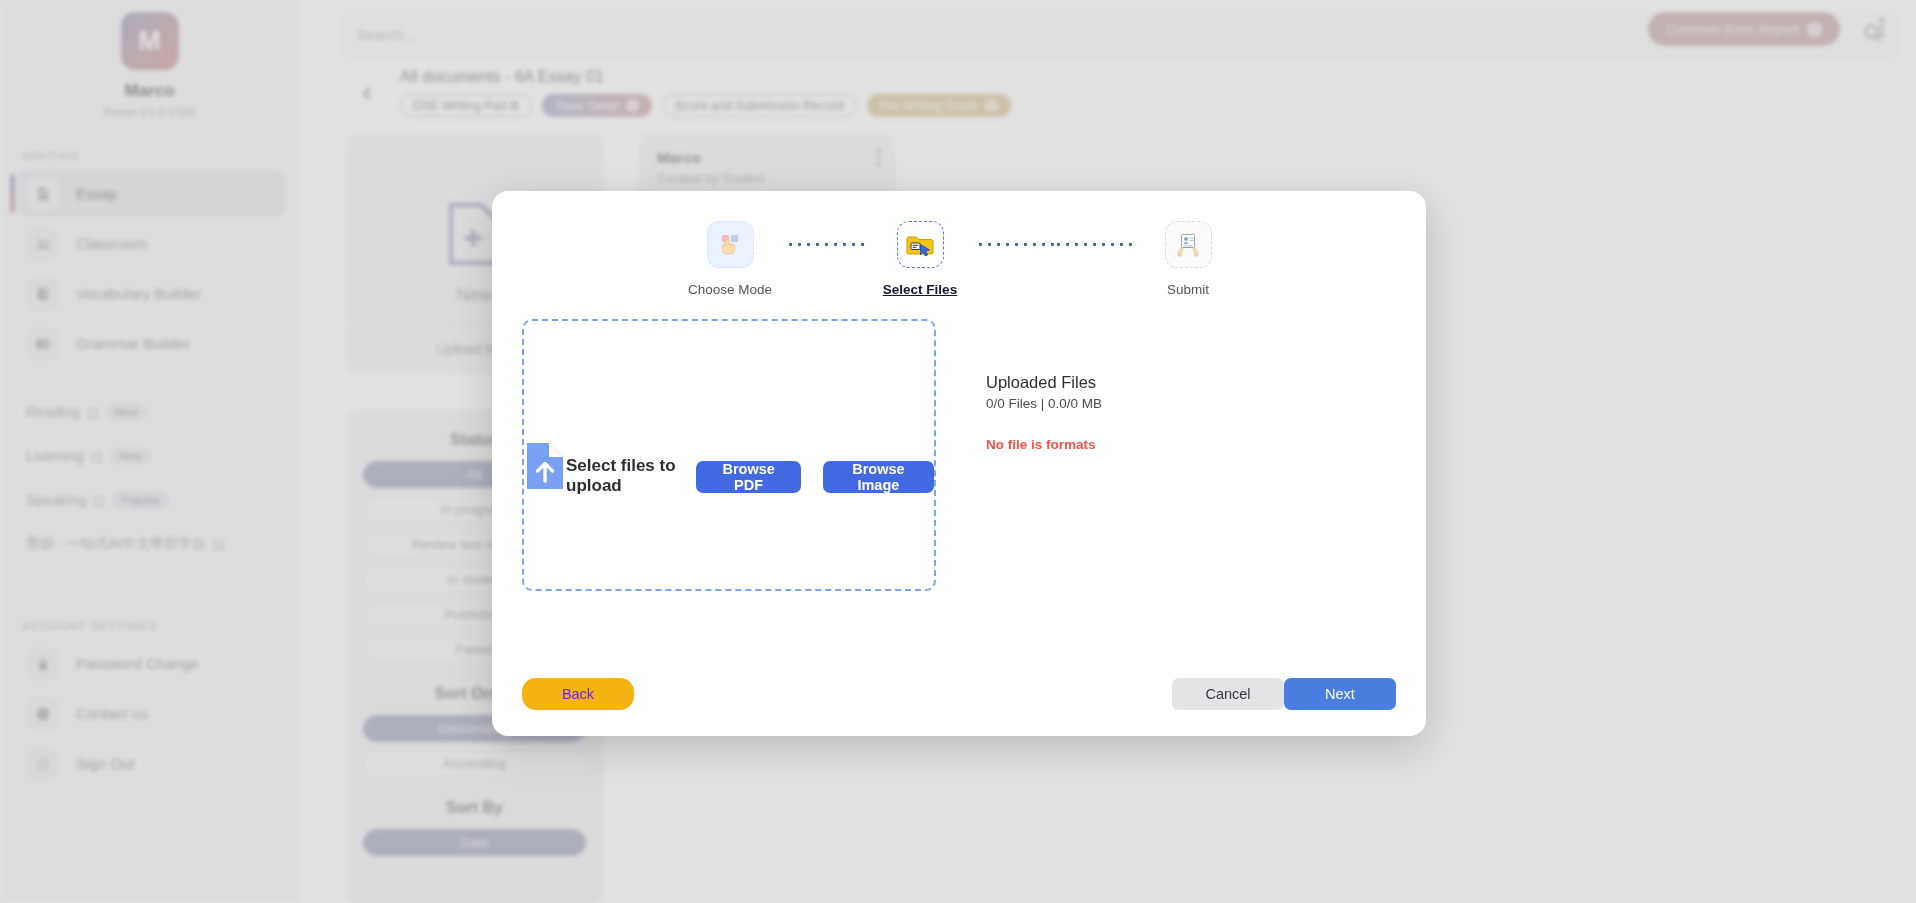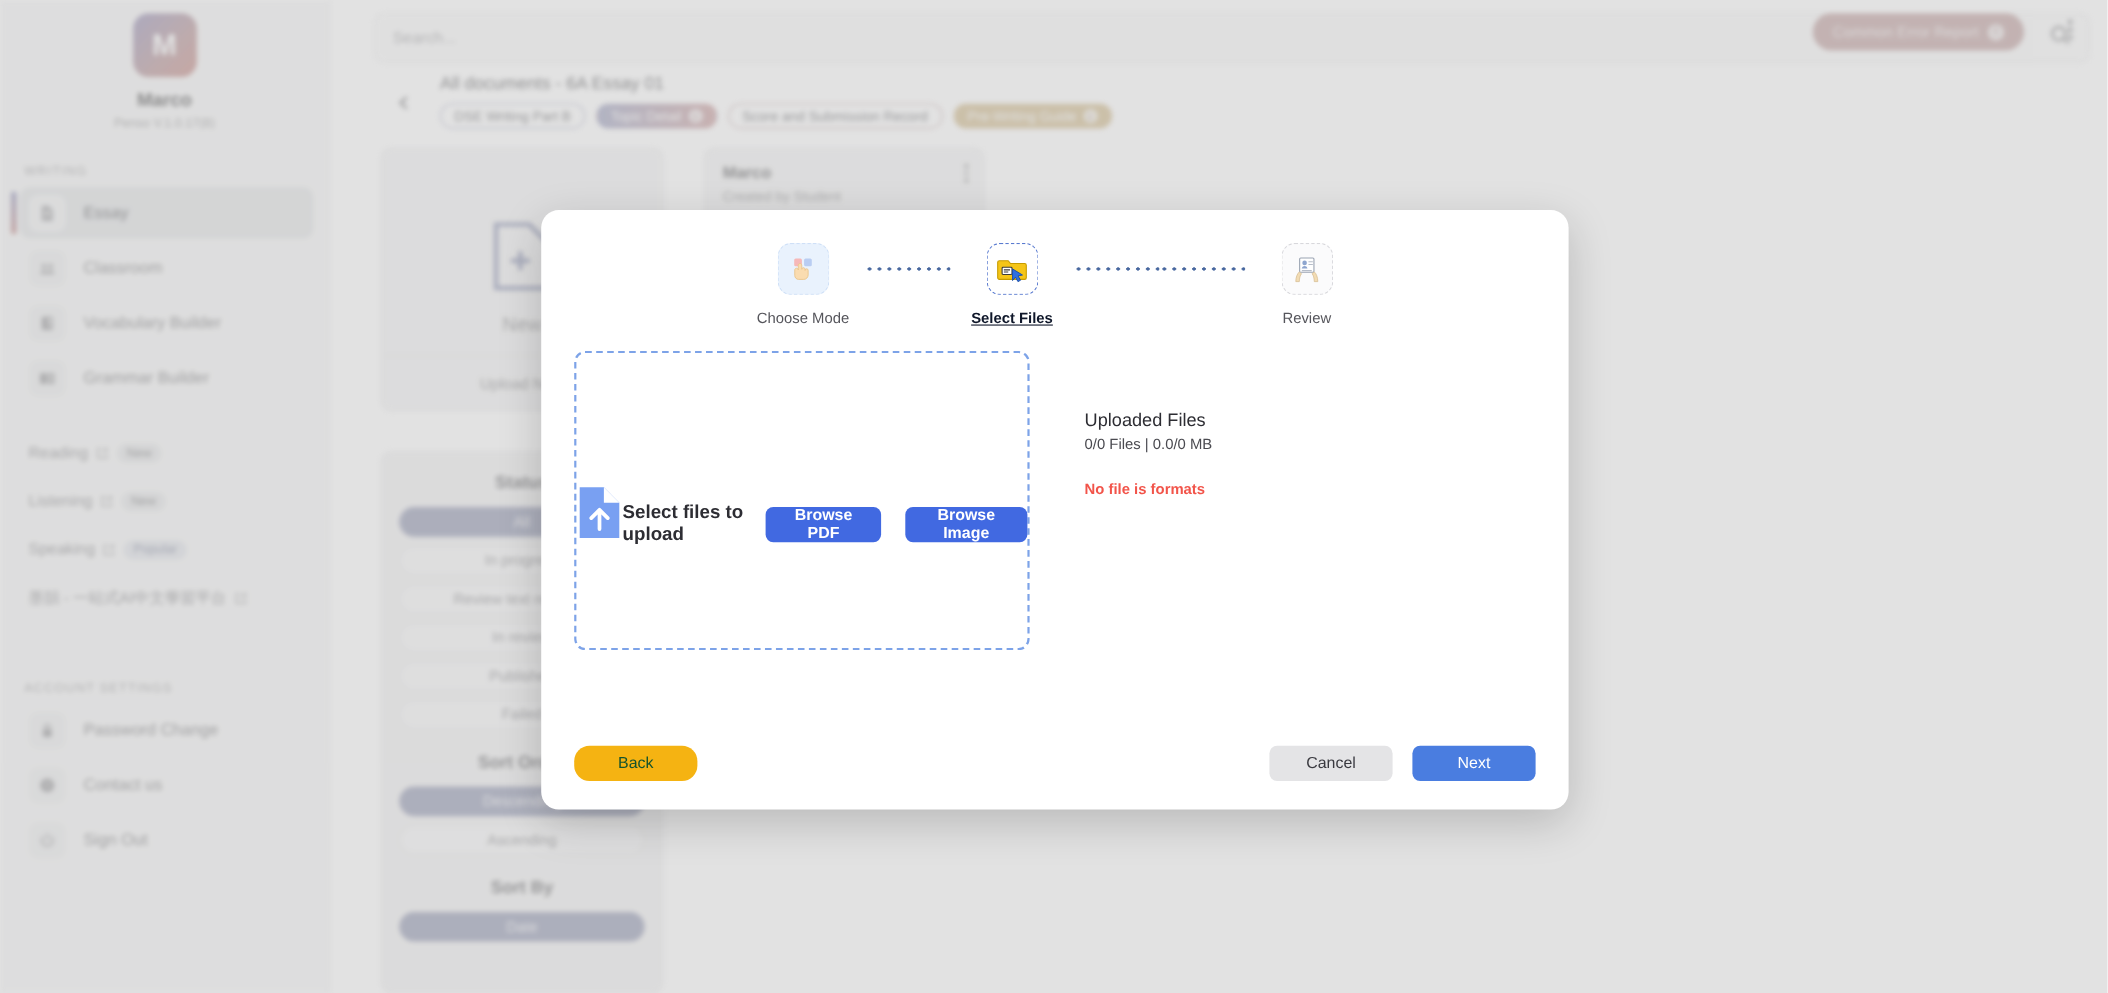--- a/index.html
+++ b/index.html
@@ -181,24 +181,24 @@
 
   .modal-footer {
     position: absolute; left: 30px; right: 30px; bottom: 26px;
     display: flex; align-items: center; justify-content: space-between;
   }
   .btn {
     height: 32px; padding: 0 32px; border: none; border-radius: 7px;
     font-size: 14.5px; font-family: "Liberation Sans", sans-serif; cursor: pointer;
     display: inline-flex; align-items: center; justify-content: center;
   }
-  .btn-amber { background: #f5b312; color: #14532d; width: 112px; padding: 0; border-radius: 14px; }
+  .btn-amber { background: #f5b312; color: #6d28d9; width: 112px; padding: 0; border-radius: 14px; }
   .btn-grey  { background: #e4e4e6; color: #3a3a40; width: 112px; padding: 0; }
   .btn-primary { background: #4a7de0; color: #fff; width: 112px; padding: 0; }
-  .footer-right { display: flex; gap: 18px; }
+  .footer-right { display: flex; }
 </style>
 </head>
 <body>
 
 <div id="root">
 
   <div class="page-behind">
 
     <div class="sidebar">
       <div class="avatar">M</div>
@@ -439,21 +439,21 @@
         <div class="step-box">
           <svg width="30" height="30" viewBox="0 0 30 30">
             <rect x="8.5" y="4.5" width="13" height="13" rx="1" fill="#fff" stroke="#9aa3b2" stroke-width="1"></rect>
             <circle cx="13" cy="9" r="2.1" fill="#8fa6cf"></circle>
             <path d="M10.4 14c.5-1.4 1.5-2.1 2.6-2.1s2.1.7 2.6 2.1z" fill="#8fa6cf"></path>
             <path d="M16.5 8h4M16.5 10.4h4M10.5 16h9" stroke="#b6bdc9" stroke-width="1"></path>
             <path d="M5 26c0-4 1.4-7.3 3.2-8.8l2 1.6c-1.2 1.4-2 4-2 7.2z" fill="#f2dcb4" stroke="#d7bd92" stroke-width=".7"></path>
             <path d="M25 26c0-4-1.4-7.3-3.2-8.8l-2 1.6c1.2 1.4 2 4 2 7.2z" fill="#f2dcb4" stroke="#d7bd92" stroke-width=".7"></path>
           </svg>
         </div>
-        <div class="step-label">Review</div>
+        <div class="step-label">Submit</div>
       </div>
     </div>
 
     <div class="modal-body">
       <div class="dropzone">
         <span>
           <svg width="42" height="50" viewBox="0 0 42 50">
             <path d="M3 2h22l14 14v32H3z" fill="#79a0f2"></path>
             <path d="M25 2l14 14H25z" fill="#fff"></path>
             <path d="M21 40V23M13.5 30L21 22.5 28.5 30" fill="none" stroke="#fff" stroke-width="3.4" stroke-linecap="round" stroke-linejoin="round"></path>

